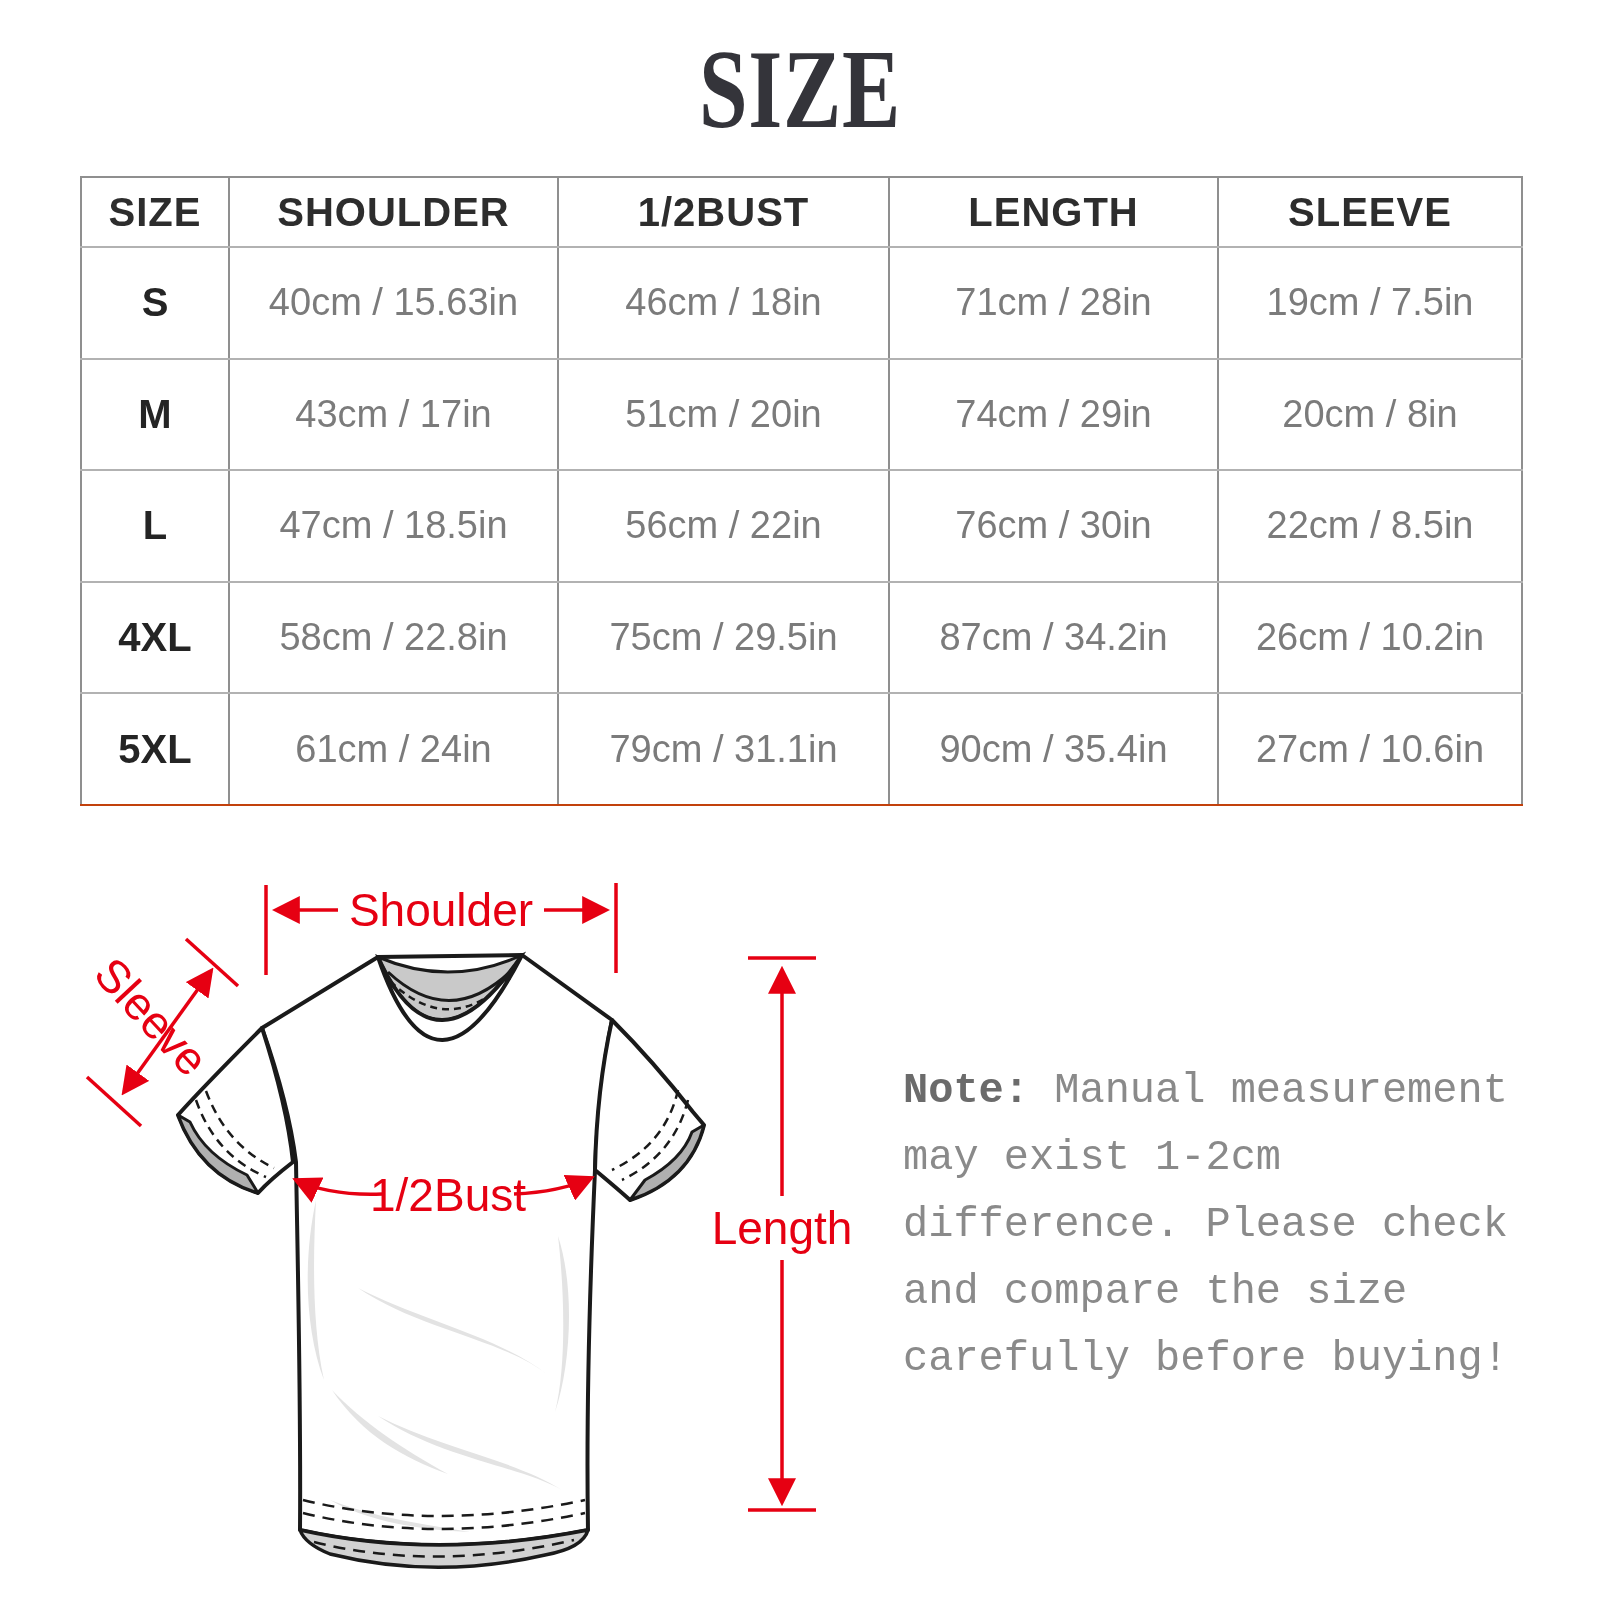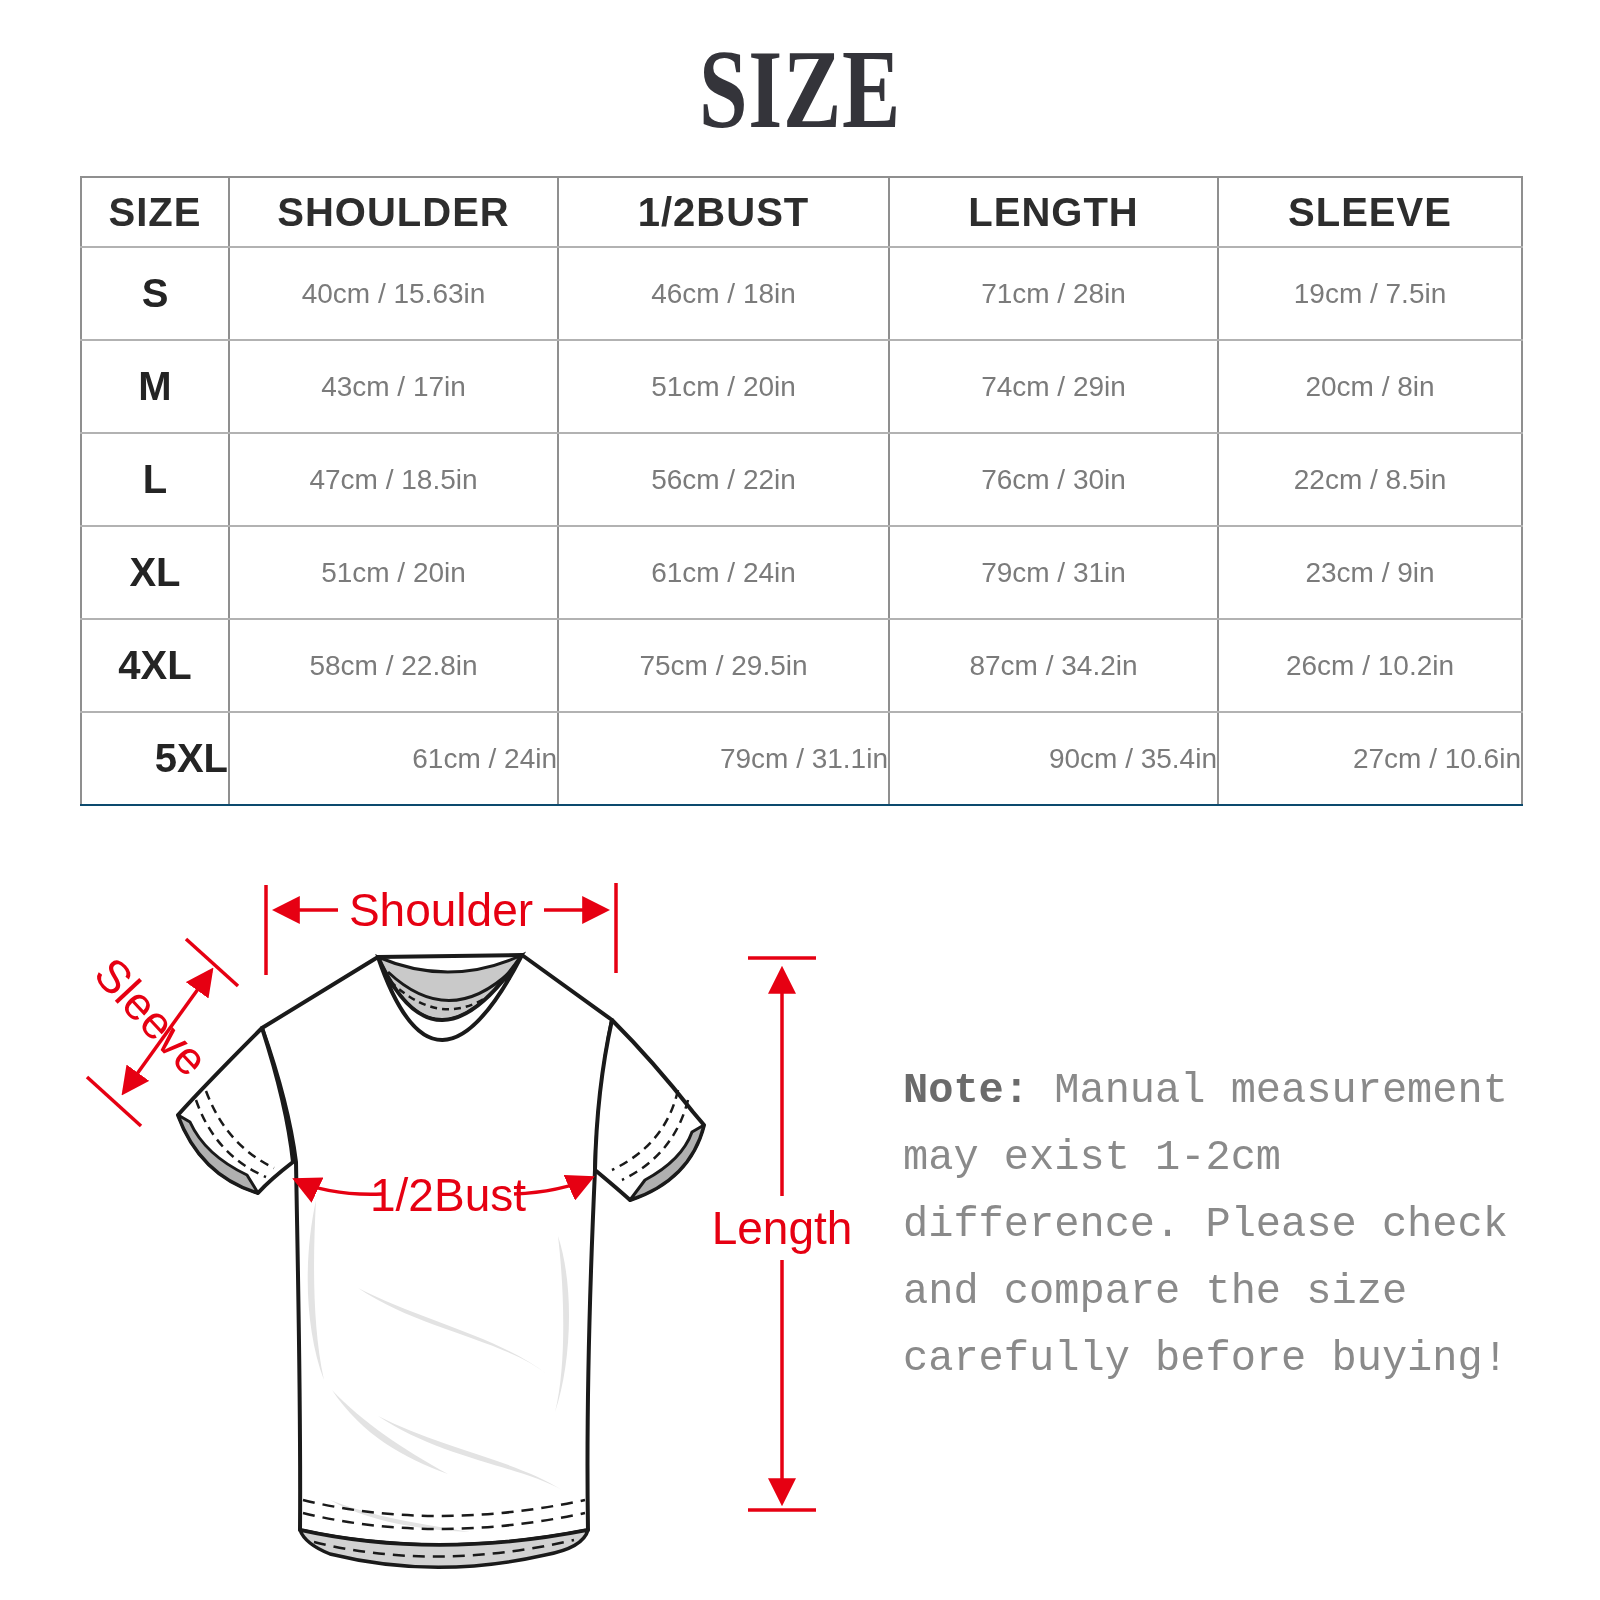--- a/index.html
+++ b/index.html
@@ -20,25 +20,25 @@
     width:1441px; height:630px;
     border-collapse:collapse; table-layout:fixed;
   }
   .size-table th, .size-table td{
     border-left:2px solid #8f8f8f; border-right:2px solid #8f8f8f;
     border-top:2px solid #b2b2b2; border-bottom:2px solid #b2b2b2;
     text-align:center; vertical-align:middle;
     height:70px; padding:0;
   }
   .size-table tr:first-child th{ border-top:2px solid #8f8f8f; }
-  .size-table tr:last-child td{ border-bottom:2px solid #0c4a6e;text-align:right; }
+  .size-table tr:last-child td{ border-bottom:2px solid #c2410c; }
   .size-table th{
     font-size:40px; font-weight:bold; color:#2d2d2d; letter-spacing:1px;
   }
-  .size-table td{ font-size:28px; color:#7b7b7b; }
+  .size-table td{ font-size:38px; color:#7b7b7b; }
   .size-table td.size-cell{ font-weight:bold; color:#242424; font-size:40px; }
 
   .diagram-svg{ position:absolute; left:0; top:860px; }
 
   .note-block{
     position:absolute; left:903px; top:1058px; width:618px;
     font-size:42px; line-height:67px; color:#8a8a8a;font-family:Liberation Mono, monospace;
   }
   .note-block .note-label{ font-weight:bold; color:#6b6b6b; }
 
@@ -85,27 +85,20 @@
         <td>20cm / 8in</td>
       </tr>
       <tr>
         <td class="size-cell">L</td>
         <td>47cm / 18.5in</td>
         <td>56cm / 22in</td>
         <td>76cm / 30in</td>
         <td>22cm / 8.5in</td>
       </tr>
       <tr>
-        <td class="size-cell">XL</td>
-        <td>51cm / 20in</td>
-        <td>61cm / 24in</td>
-        <td>79cm / 31in</td>
-        <td>23cm / 9in</td>
-      </tr>
-      <tr>
         <td class="size-cell">4XL</td>
         <td>58cm / 22.8in</td>
         <td>75cm / 29.5in</td>
         <td>87cm / 34.2in</td>
         <td>26cm / 10.2in</td>
       </tr>
       <tr>
         <td class="size-cell">5XL</td>
         <td>61cm / 24in</td>
         <td>79cm / 31.1in</td>

